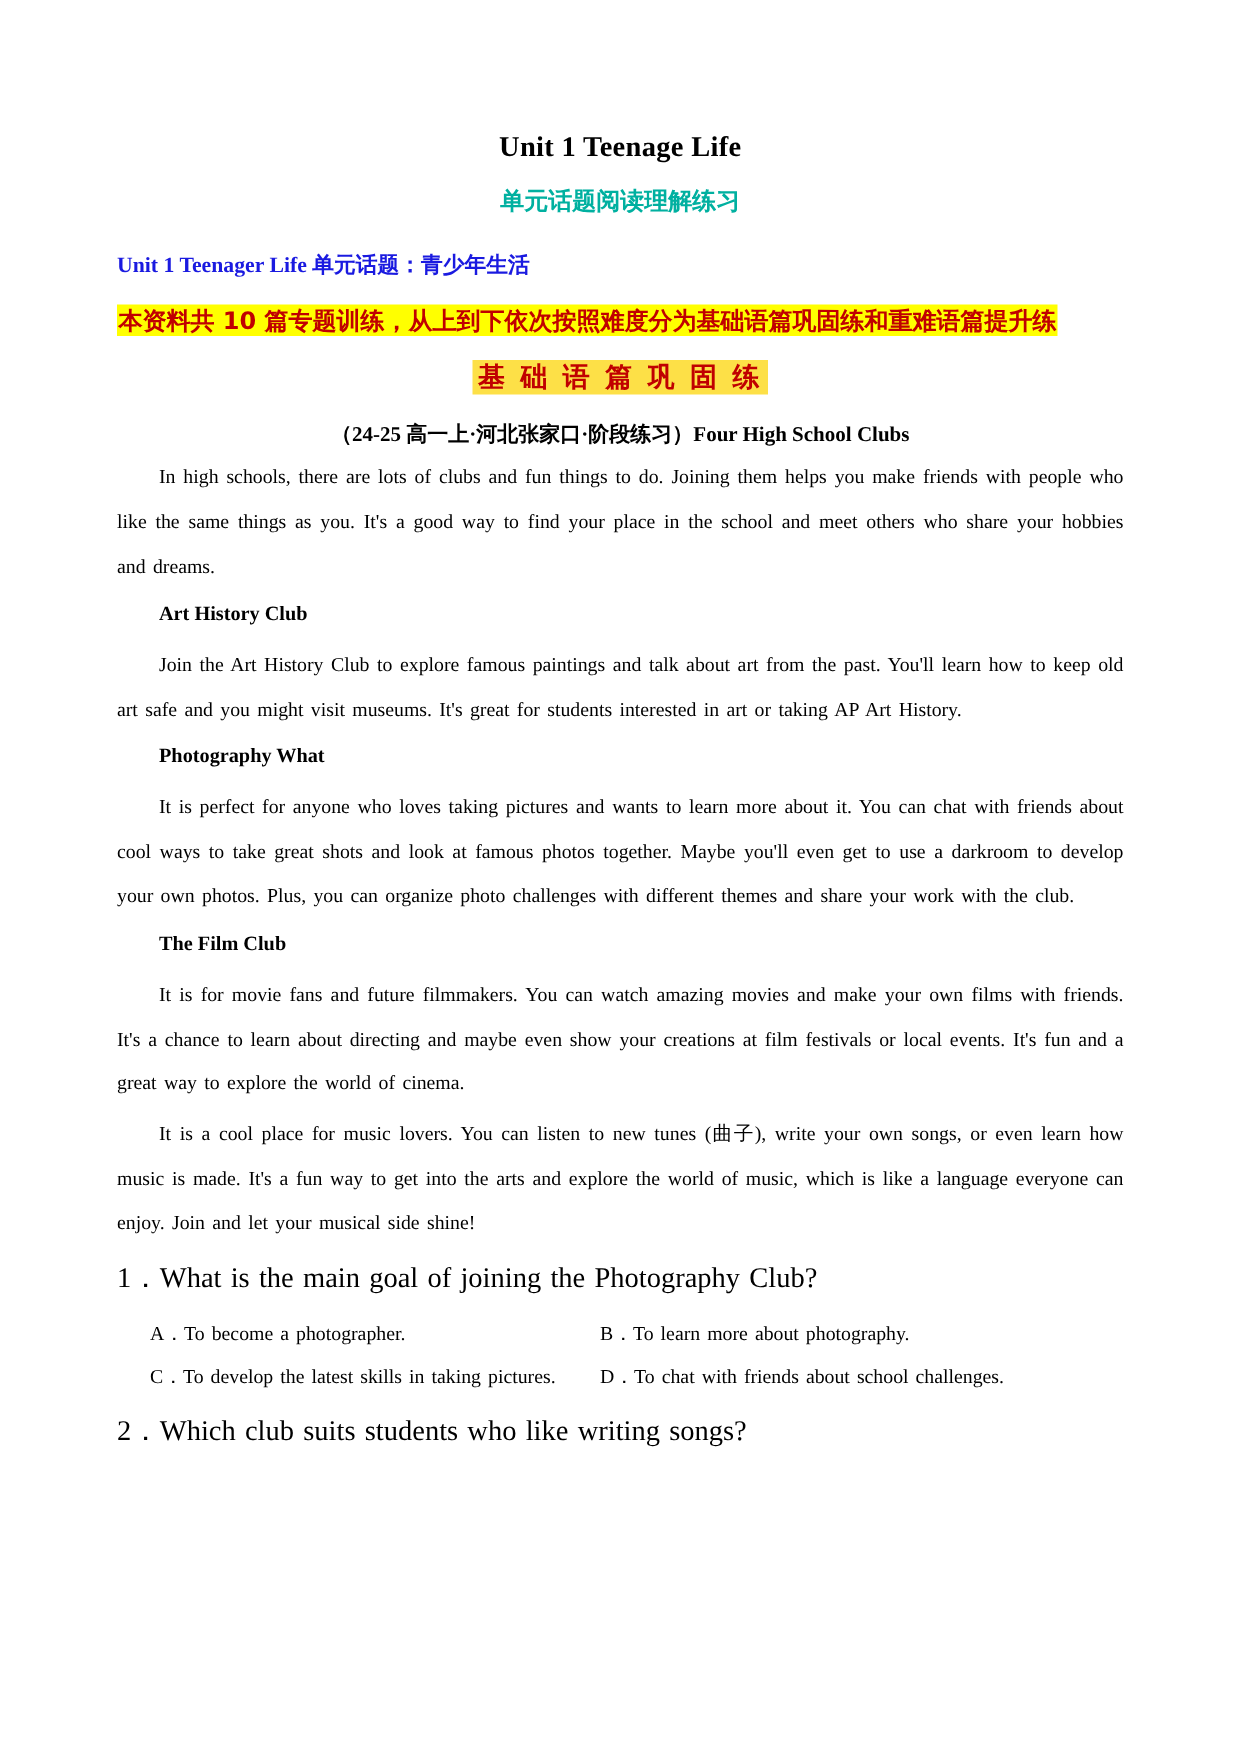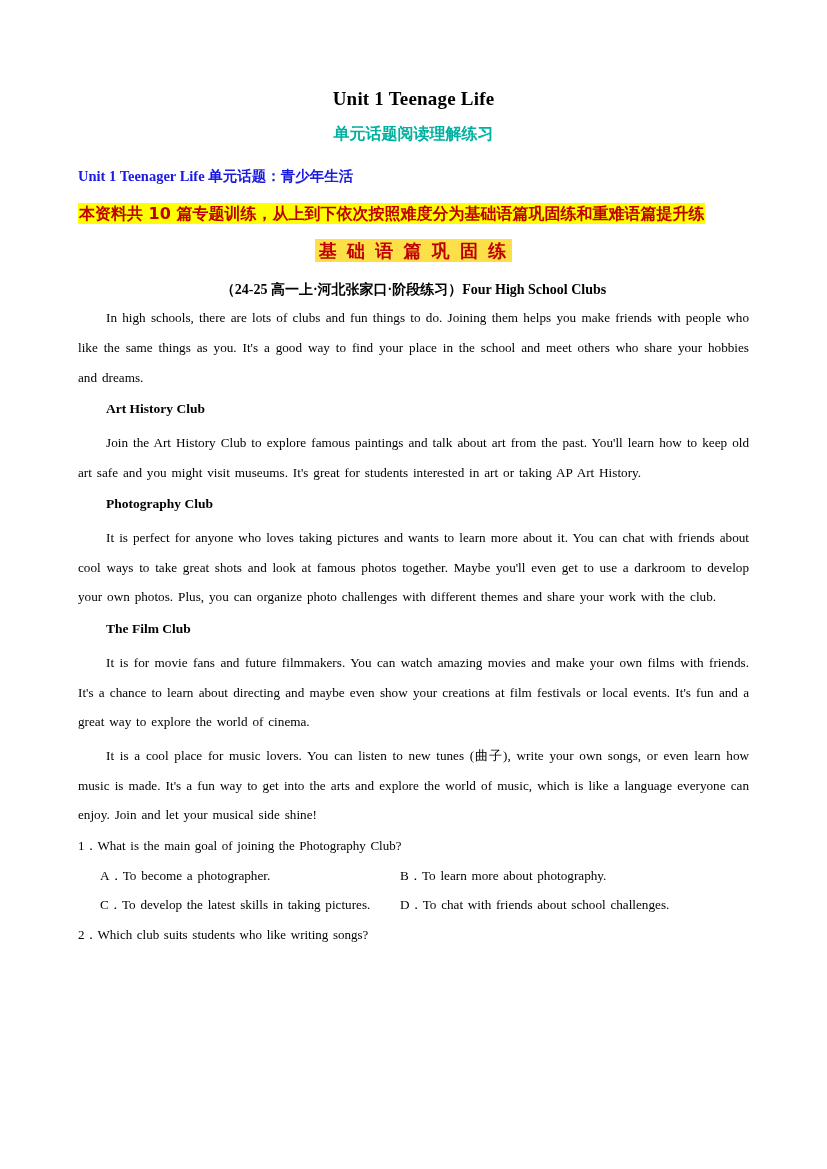--- a/index.html
+++ b/index.html
@@ -90,21 +90,21 @@
     text-indent: 28px;
   }
   h4.club-head {
     font-size: 13.5px;
     font-weight: bold;
     margin: 2px 0 0 0;
     text-indent: 28px;
     line-height: 2.2;
   }
   p.question {
-    font-size: 13px;
+    font-size: 19px;
     line-height: 2.2;
     margin: 2px 0 0 0;
     word-spacing: 1.4px;
   }
   .opts {
     font-size: 13.2px;
     line-height: 2.2;
     margin: 0;
     padding-left: 22px;
     word-spacing: 1.4px;
@@ -132,21 +132,21 @@
     <span class="hl2">基 础 语 篇 巩 固 练</span>
   </div>
 
   <div class="source-line">（24-25 高一上·河北张家口·阶段练习）Four High School Clubs</div>
 
   <p class="body-text indent">In high schools, there are lots of clubs and fun things to do. Joining them helps you make friends with people who like the same things as you. It's a good way to find your place in the school and meet others who share your hobbies and dreams.</p>
 
   <h4 class="club-head">Art History Club</h4>
   <p class="body-text indent">Join the Art History Club to explore famous paintings and talk about art from the past. You'll learn how to keep old art safe and you might visit museums. It's great for students interested in art or taking AP Art History.</p>
 
-  <h4 class="club-head">Photography Club</h4>
+  <h4 class="club-head">Photography What</h4>
   <p class="body-text indent">It is perfect for anyone who loves taking pictures and wants to learn more about it. You can chat with friends about cool ways to take great shots and look at famous photos together. Maybe you'll even get to use a darkroom to develop your own photos. Plus, you can organize photo challenges with different themes and share your work with the club.</p>
 
   <h4 class="club-head">The Film Club</h4>
   <p class="body-text indent">It is for movie fans and future filmmakers. You can watch amazing movies and make your own films with friends. It's a chance to learn about directing and maybe even show your creations at film festivals or local events. It's fun and a great way to explore the world of cinema.</p>
 
   <p class="body-text indent">It is a cool place for music lovers. You can listen to new tunes (曲子), write your own songs, or even learn how music is made. It's a fun way to get into the arts and explore the world of music, which is like a language everyone can enjoy. Join and let your musical side shine!</p>
 
   <p class="question">
     <span>1．</span><span>What is the main goal of joining the Photography Club?</span>
   </p>

